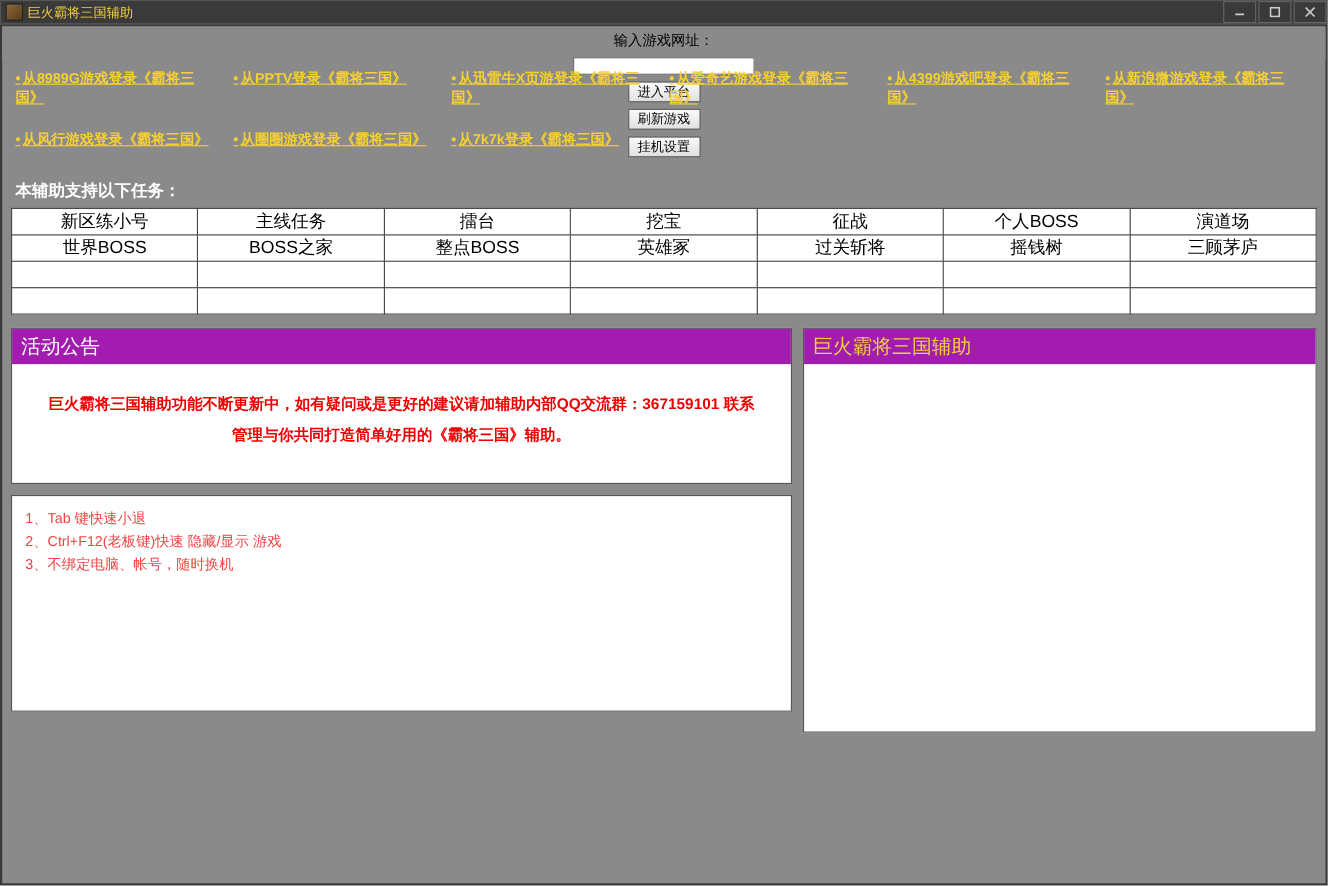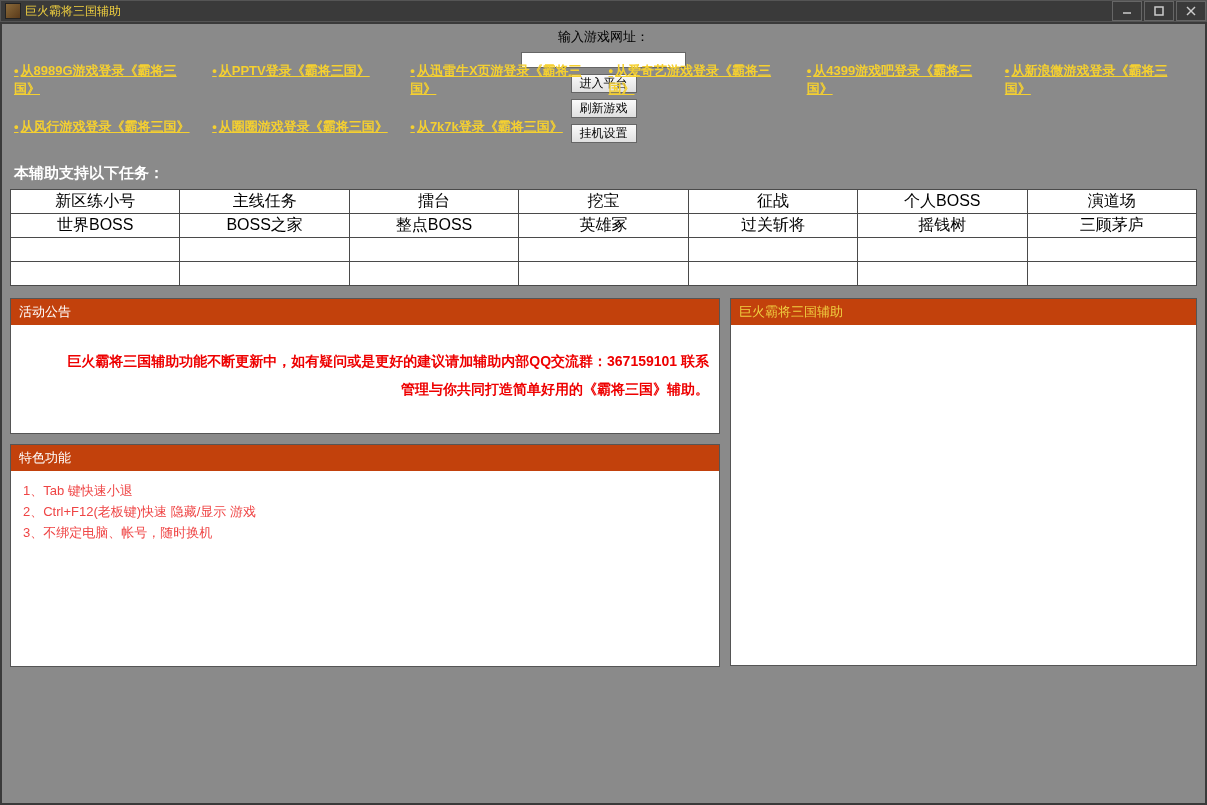--- a/index.html
+++ b/index.html
@@ -149,28 +149,28 @@
     gap: 10px;
   }
   .panels-right {
     flex: 1;
   }
   .panel {
     border: 1px solid #555;
     background: #fff;
   }
   .panel-hdr {
-    background: #c2410c;
+    background: #a21caf;
     color: #fff;
-    font-size: 13px;
+    font-size: 18px;
     padding: 4px 8px;
   }
   .announce-body {
-    padding: 22px 10px;
-    text-align: right;
+    padding: 22px 22px;
+    text-align: center;
     color: #e00;
     font-size: 14px;
     font-weight: bold;
     line-height: 2.0;
     height: 108px;
   }
   .features-body {
     padding: 10px 12px;
     color: #ef4444;
     font-size: 13px;
@@ -280,21 +280,20 @@
       <div class="panels-row">
         <div class="panels-left">
           <div class="panel">
             <div class="panel-hdr">活动公告</div>
             <div class="announce-body">
               <div>巨火霸将三国辅助功能不断更新中，如有疑问或是更好的建议请加辅助内部QQ交流群：367159101 联系</div>
               <div>管理与你共同打造简单好用的《霸将三国》辅助。</div>
             </div>
           </div>
           <div class="panel">
-            <div class="panel-hdr">特色功能</div>
             <div class="features-body">
               <div>1、Tab 键快速小退</div>
               <div>2、Ctrl+F12(老板键)快速 隐藏/显示 游戏</div>
               <div>3、不绑定电脑、帐号，随时换机</div>
             </div>
           </div>
         </div>
         <div class="panels-right">
           <div class="panel right-panel">
             <div class="panel-hdr" style="color:#f0d040">巨火霸将三国辅助</div>

